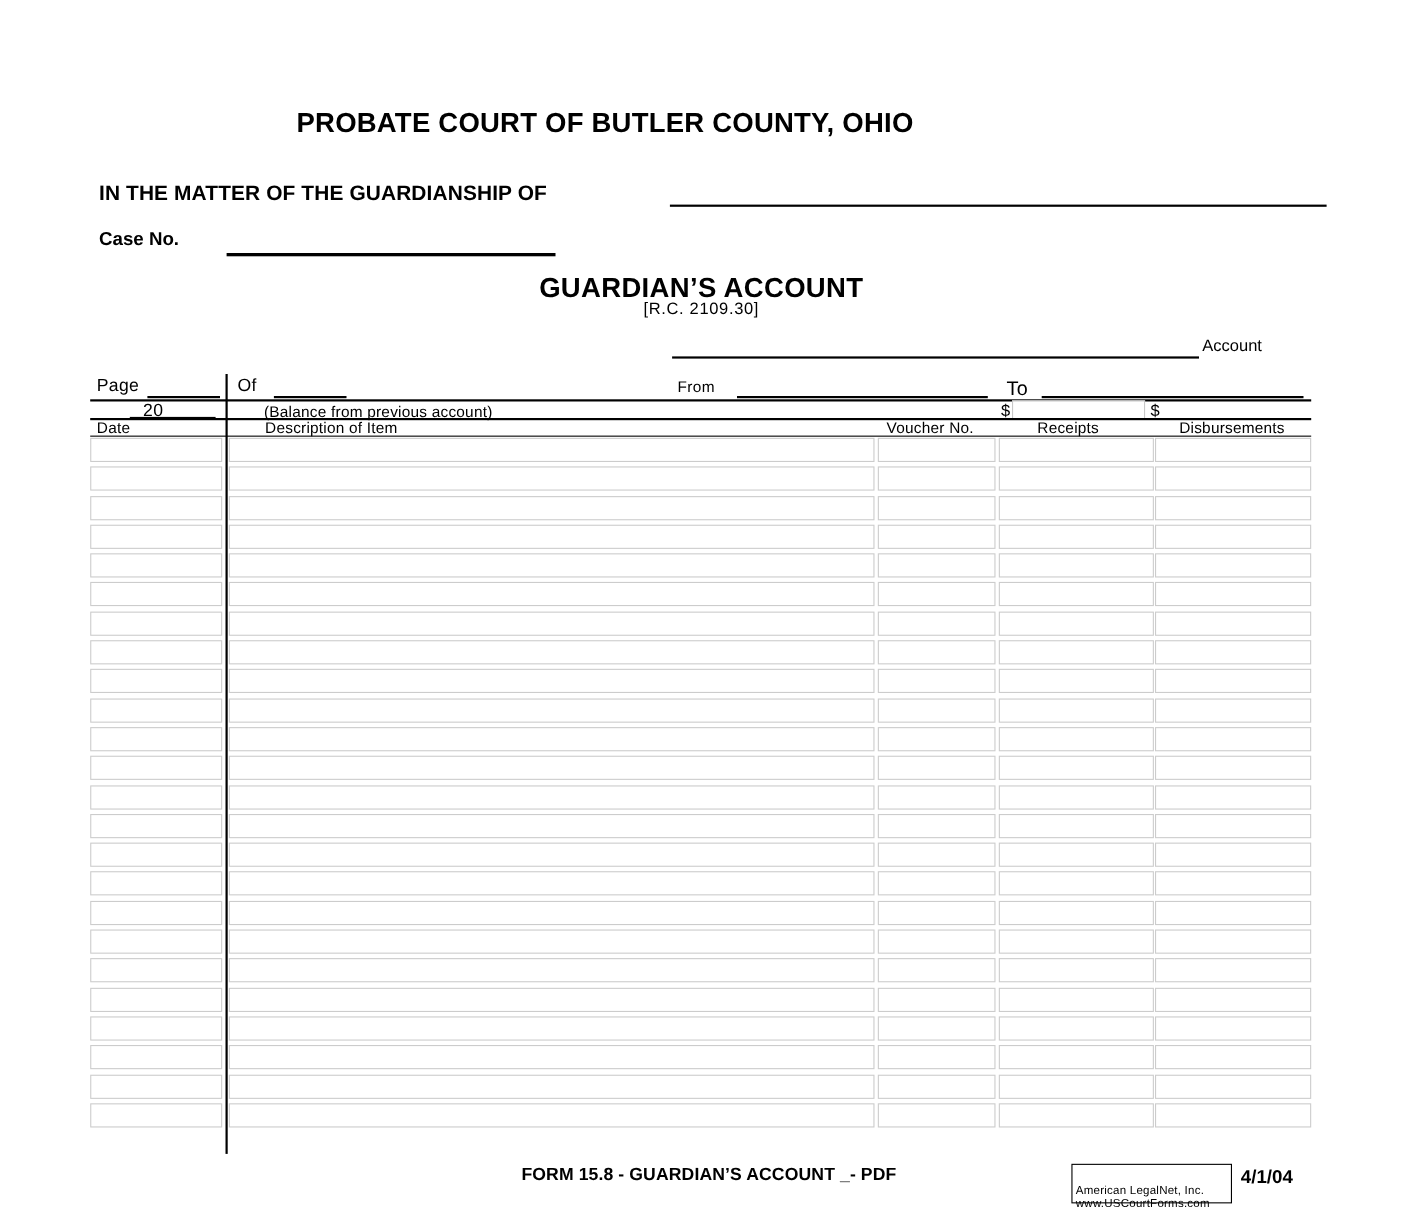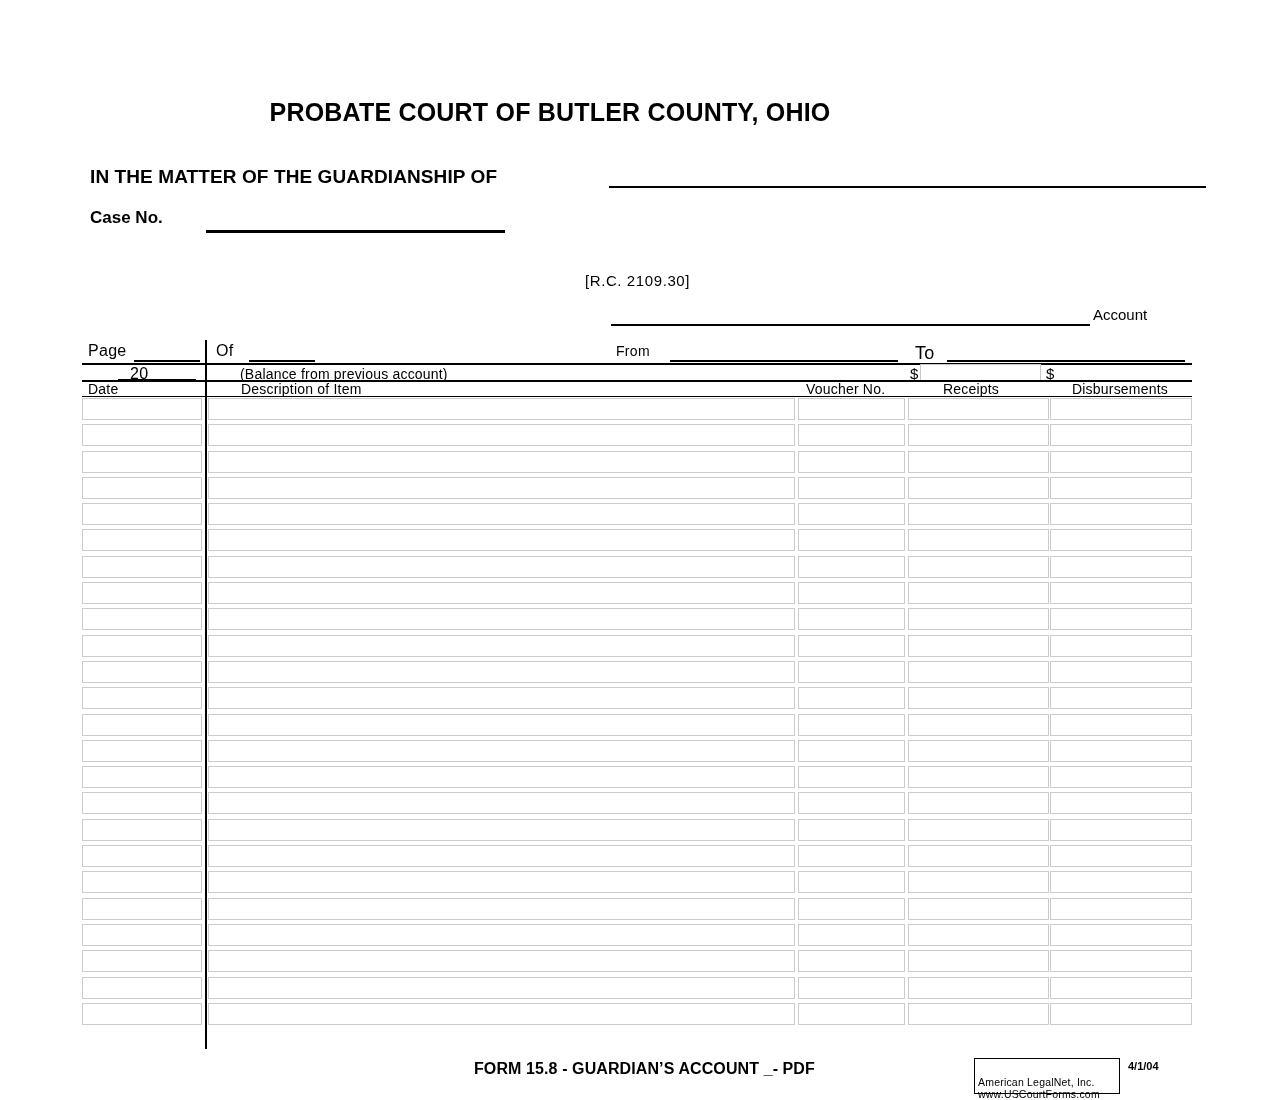--- a/index.html
+++ b/index.html
@@ -261,38 +261,39 @@
   }
   .legalnet-line {
     font-size: 10.5px;
     letter-spacing: 0.2px;
     white-space: nowrap;
   }
   .footer-date {
     position: absolute;
     left: 1128px;
     top: 1060px;
-    font-size: 11px;
+    font-size: 17px;
     font-weight: bold;
     white-space: nowrap;
   }
 </style>
 </head>
 <body>
 
 <div id="page">
 
   <div class="court-title">PROBATE COURT OF BUTLER COUNTY, OHIO</div>
 
   <div class="matter-line">IN THE MATTER OF THE GUARDIANSHIP OF</div>
   <div class="matter-rule"></div>
 
   <div class="case-line">Case No.</div>
   <div class="case-rule"></div>
 
+  <div class="form-title">GUARDIAN’S ACCOUNT</div>
   <div class="form-cite">[R.C. 2109.30]</div>
 
   <div class="account-rule"></div>
   <div class="account-label">Account</div>
 
   <div class="pg-label pg-page">Page</div>
   <div class="pg-rule rule-page"></div>
   <div class="pg-label pg-of">Of</div>
   <div class="pg-rule rule-of"></div>
   <div class="pg-label pg-from">From</div>

